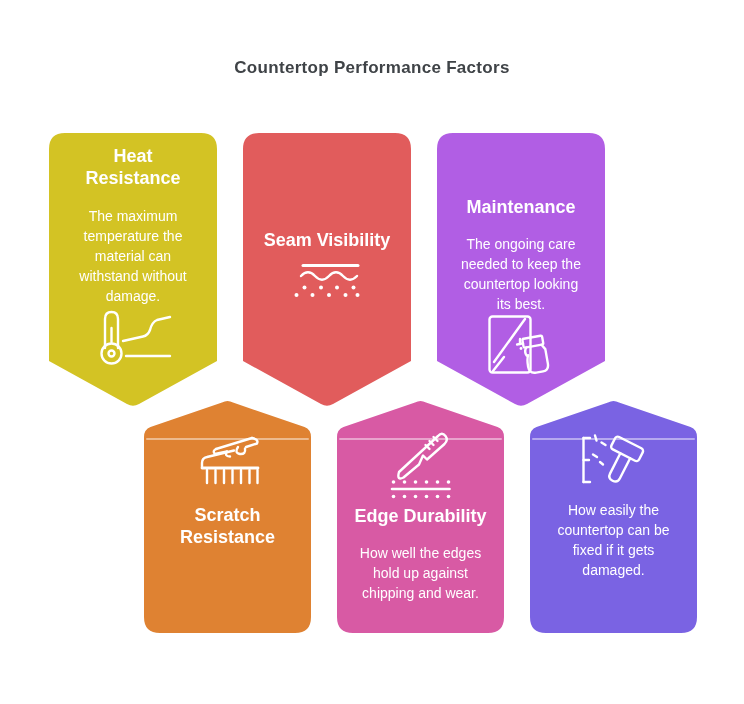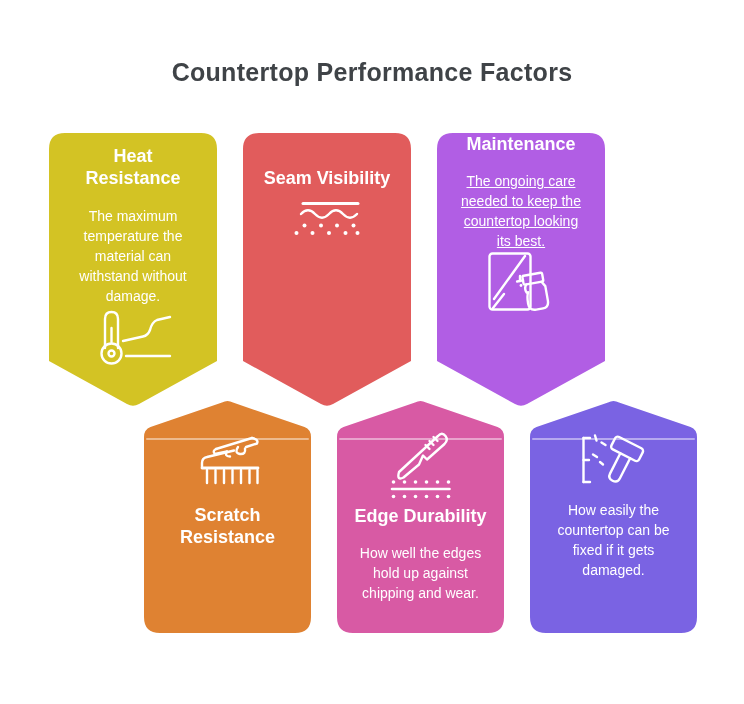--- a/index.html
+++ b/index.html
@@ -2,43 +2,43 @@
 <html><head>
 <meta charset="utf-8">
 <style>
   html,body { margin:0; padding:0; background:#ffffff; }
   .canvas {
     position:relative; width:744px; height:704px; background:#ffffff;
     font-family:"Liberation Sans", sans-serif; overflow:hidden;
   }
   .page-title {
     position:absolute; top:58px; left:0; right:0; margin:0;
-    text-align:center; font-size:25px; font-weight:700; color:#3f4347;
+    text-align:center; font-size:17px; font-weight:700; color:#3f4347;
     letter-spacing:0.3px;
   }
   .card { position:absolute; }
   .card .bg { position:absolute; left:0; top:0; width:100%; height:100%; display:block; }
   .card .content {
     position:relative; z-index:1; height:100%; box-sizing:border-box;
     display:flex; flex-direction:column; align-items:center;
     text-align:center; color:#ffffff;
   }
   .card-title { margin:0; font-size:18px; line-height:22px; font-weight:700; white-space:pre-line; }
   .card-desc  { margin:0; font-size:14px; line-height:20px; white-space:pre-line; }
   .icon { display:flex; justify-content:center; }
   .icon svg { display:block; }
 
   .top-card    { top:133px; width:168px; height:275px; }
   .bottom-card { top:400px; width:167px; height:233px; }
   .c1 { left:49px; }  .c2 { left:243px; } .c3 { left:437px; }
   .c4 { left:144px; } .c5 { left:337px; } .c6 { left:530px; }
 
   .c1 .content { padding-top:12px; } .c1 .card-desc { margin-top:17px; } .c1 .icon { margin-top:2px; }
-  .c2 .content { padding-top:34px; } .c2 .card-desc { margin-top:16px; } .c2 .icon { margin-top:12px; }
-  .c3 .content { } .c3 .card-desc { margin-top:16px;text-decoration:underline; } .c3 .icon { margin-top:0px; }
+  .c2 .content { padding-top:96px; } .c2 .card-desc { margin-top:16px; } .c2 .icon { margin-top:12px; }
+  .c3 .content { padding-top:63px; } .c3 .card-desc { margin-top:16px; } .c3 .icon { margin-top:0px; }
 
   .c4 .content { padding-top:33px;align-items:center; } .c4 .card-title { margin-top:19px; } .c4 .card-desc { margin-top:17px; }
   .c5 .content { padding-top:27px; } .c5 .card-title { margin-top:6px;  } .c5 .card-desc { margin-top:16px; }
   .c6 .content { padding-top:31px; } .c6 .card-title { margin-top:18px; } .c6 .card-desc { margin-top:13px; }
 
   .seam-line {
     position:absolute; left:2px; right:2px; top:38px; height:1.5px;
     background:rgba(255,255,255,0.45); z-index:1; border-radius:1px;
   }
   .stroke { fill:none; stroke:#ffffff; stroke-width:2.4; stroke-linecap:round; stroke-linejoin:round; }

